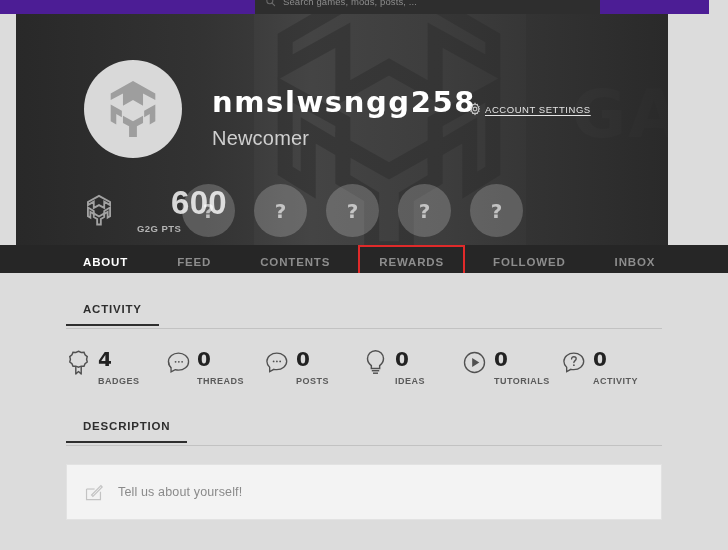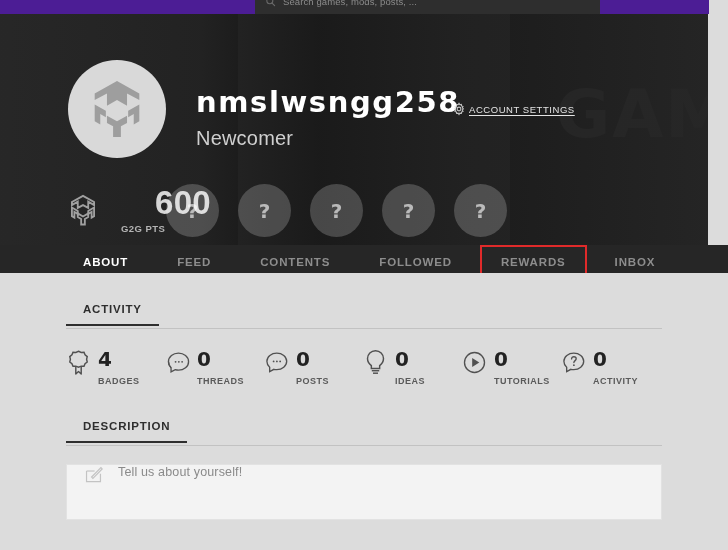--- a/index.html
+++ b/index.html
@@ -40,23 +40,23 @@
     font-size: 9.5px;
     color: #8c8c8c;
     white-space: nowrap;
     overflow: hidden;
     letter-spacing: .1px;
   }
 
   
   #banner {
     position: absolute;
-    top: 14px; left: 0;
-    width: 708px; height: 231px;
-    background: #000000;
+    top: 14px; left: 16px;
+    width: 652px; height: 231px;
+    background: #404040;
     overflow: hidden;
   }
   #banner .bg-wash {
     position: absolute; inset: 0;
     background:
       linear-gradient(90deg,
         rgba(40,40,40,.98) 0%,
         rgba(46,46,46,.75) 28%,
         rgba(55,55,55,.30) 45%,
         rgba(50,50,50,.55) 66%,
@@ -285,20 +285,21 @@
     letter-spacing: .5px;
     color: #5a5a5a;
   }
 
   #desc-box {
     margin-top: 18px;
     height: 56px;
     background: #f3f3f3;
     border: 1px solid #e2e2e2;
     display: flex;
+    align-items: center;
     padding-left: 17px;
     cursor: text;
   }
   #desc-box .pen { width: 19px; height: 19px; opacity: .45; margin-right: 15px; }
   #desc-box .ph {
     font-size: 12.5px;
     color: #8a8a8a;
     letter-spacing: .15px;
   }
 </style>
@@ -375,22 +376,22 @@
       <div class="qbadge">?</div>
     </div>
 
   </div>
 </div>
 
 <div id="tabbar">
   <div class="tab active">ABOUT</div>
   <div class="tab">FEED</div>
   <div class="tab">CONTENTS</div>
+  <div class="tab boxed">REWARDS</div>
   <div class="tab">FOLLOWED</div>
-  <div class="tab boxed">REWARDS</div>
   <div class="tab">INBOX</div>
 </div>
 
 <div id="content">
 
   <div class="sec-head">
     <span class="sec-title">ACTIVITY</span>
     <div class="rule"></div>
   </div>
 

